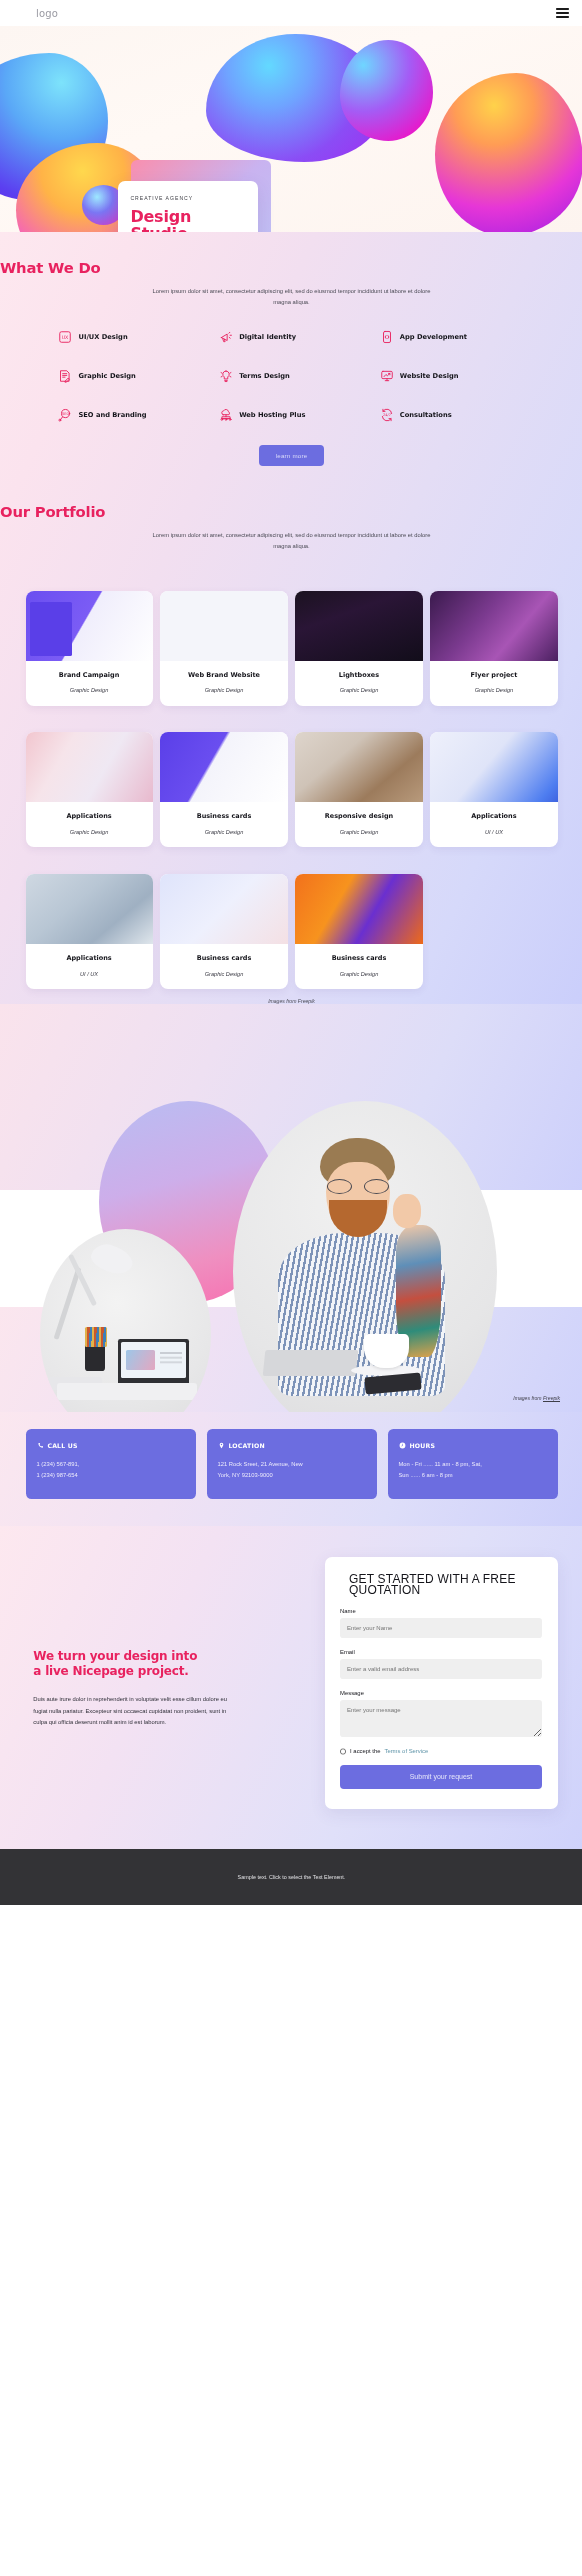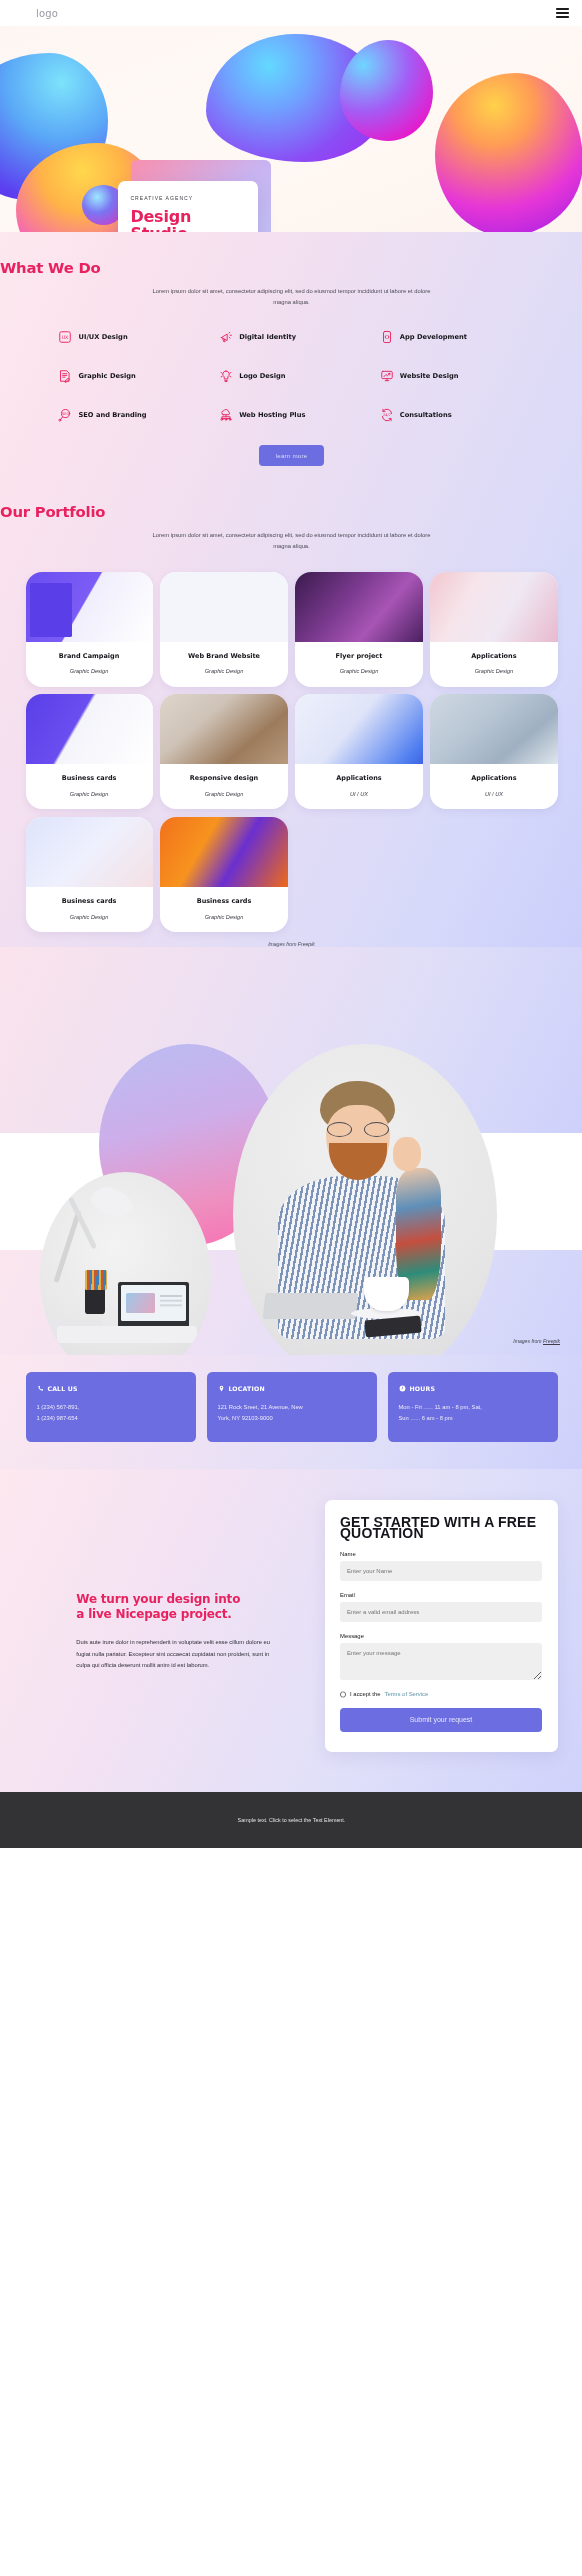--- a/index.html
+++ b/index.html
@@ -182,24 +182,25 @@
   .pf-grid {
     margin: 20px auto 0 auto;
     width: 532px;
     display: grid;
     grid-template-columns: repeat(4, 1fr);
     column-gap: 7.8px;
     row-gap: 7.8px;
   }
   .pf-card {
     background: #fff;
-    border-radius: 16px;
+    border-radius: 8px;
     overflow: hidden;
     box-shadow: 0 2.3px 7.8px rgba(90,70,140,.08);
     cursor: pointer;
+    margin-top: 19px;
   }
   .pf-thumb { height: 70px; position: relative; overflow: hidden; }
   .pf-meta { padding: 10px 3.1px 12.4px 3.1px; text-align: center; }
   .pf-name {
     font-family: "DejaVu Sans", sans-serif;
     font-weight: bold;
     font-size: 6.5px;
     color: #15151b;
   }
   .pf-cat {
@@ -327,36 +328,36 @@
   }
   .cc-body { margin-top:10px; font-size:5.8px; line-height:11.7px; color:#eceafb; }
 
   
   .cta-sec {
     background: linear-gradient(115deg,#fde8ef 0%, #f3e2f3 30%, #e0e0f9 65%, #cfd2fb 100%);
     padding: 31px 0 40px 0;
     position: relative;
   }
   .cta-inner { width: 532px; margin: 0 auto; display:flex; gap:23px; align-items:flex-start; }
-  .cta-left { width: 233px; padding-top: 92px; padding-left: 7.8px; margin-left: 43px; }
+  .cta-left { width: 233px; padding-top: 92px; padding-left: 7.8px; }
   .cta-title {
     font-family:"DejaVu Sans", sans-serif; font-weight:bold;
     font-size:12px; line-height:14.8px; color:#e8225f; letter-spacing:-0.2px;
   }
   .cta-text { margin-top: 15.5px; font-size:5.8px; line-height:11.7px; color:#2f2f38; width: 194px; }
 
   .form-card {
     width: 233px; margin-left:auto;
     background:#fff; border-radius:7px;
     box-shadow: 0 4.7px 15.5px rgba(90,70,140,.10);
     padding: 17px 15.5px 20px 15.5px;
   }
   .form-title {
-    font-family:"Liberation Sans", sans-serif; font-weight:bold;
-    font-size:14px; line-height:11.7px; color:#15151b; letter-spacing:0.2px;
+    font-family:"Liberation Sans", sans-serif; font-weight:normal;
+    font-size:12px; line-height:11.7px; color:#15151b; letter-spacing:0.2px;margin-left:9px;
   }
   .field { margin-top: 11px; }
   .field label { display:block; font-size:5.9px; color:#15151b; margin-bottom:3.9px; }
   .field input, .field textarea {
     width:100%; border:none; background:#efefef; border-radius:3.1px;
     padding:7px 7px; font-size:6px; color:#9a9aa0;
     font-family:"Liberation Sans", sans-serif; outline:none;
   }
   .field textarea { height:37px; resize:vertical; }
   .accept { margin-top:8.5px; display:flex; align-items:center; gap:3.9px; font-size:5.9px; color:#15151b; }
@@ -465,21 +466,21 @@
         </div>
 
         <div class="svc">
           <span class="svc-ico">
             <svg viewBox="0 0 24 24" fill="none" stroke="#e8225f" stroke-width="1.6" stroke-linecap="round">
               <path d="M12 3.5a5.5 5.5 0 00-3 10.1V17h6v-3.4A5.5 5.5 0 0012 3.5z"></path>
               <path d="M9.8 19.5h4.4M10.4 21.5h3.2"></path>
               <path d="M3.6 6.2l1.6.8M3.6 13.5l1.7-.7M20.4 6.2l-1.6.8M20.4 13.5l-1.7-.7"></path>
             </svg>
           </span>
-          <span class="svc-label">Logo Design</span>
+          <span class="svc-label">Terms Design</span>
         </div>
 
         <div class="svc">
           <span class="svc-ico">
             <svg viewBox="0 0 24 24" fill="none" stroke="#e8225f" stroke-width="1.6" stroke-linecap="round">
               <rect x="3" y="4" width="18" height="12.5" rx="2"></rect>
               <path d="M7 13l3.2-3.6 2.4 2.2L17 7.6"></path>
                 <path d="M14.6 7.6H17V10"></path>
               <path d="M9 20h6M12 16.5V20"></path>
             </svg>
@@ -540,20 +541,27 @@
           <div class="pf-thumb t-bookcover"></div>
           <div class="pf-meta">
             <div class="pf-name">Brand Campaign</div>
             <div class="pf-cat">Graphic Design</div>
           </div>
         </div>
         <div class="pf-card">
           <div class="pf-thumb t-webdesign"></div>
           <div class="pf-meta">
             <div class="pf-name">Web Brand Website</div>
+            <div class="pf-cat">Graphic Design</div>
+          </div>
+        </div>
+        <div class="pf-card">
+          <div class="pf-thumb t-dark"></div>
+          <div class="pf-meta">
+            <div class="pf-name">Lightboxes</div>
             <div class="pf-cat">Graphic Design</div>
           </div>
         </div>
 
         <div class="pf-card">
           <div class="pf-thumb t-flyer"></div>
           <div class="pf-meta">
             <div class="pf-name">Flyer project</div>
             <div class="pf-cat">Graphic Design</div>
           </div>

